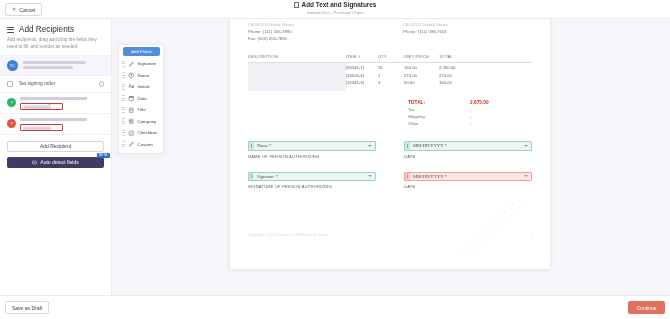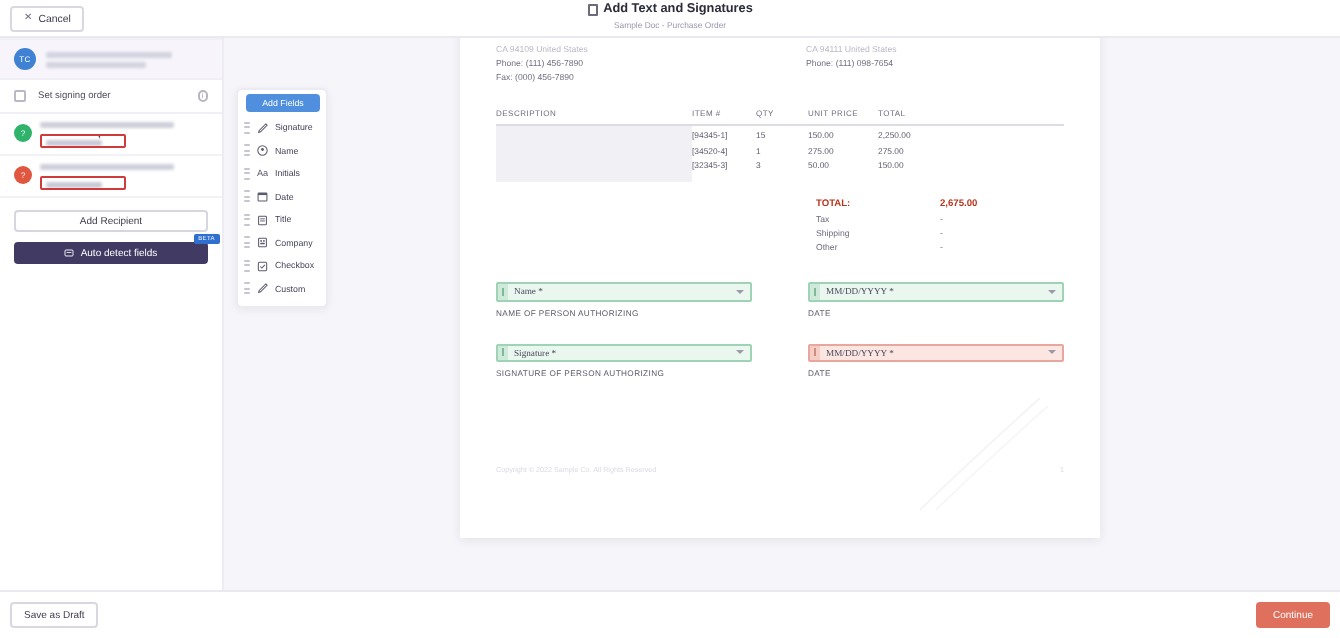--- a/index.html
+++ b/index.html
@@ -271,20 +271,31 @@
     <div class="doc-head">
       <div class="title">
         <span class="doc-icon"></span>
         <span>Add Text and Signatures</span>
       </div>
       <div class="subtitle">Sample Doc - Purchase Order</div>
     </div>
   </div>
 
   <div class="sidebar">
+    <div class="sb-head">
+      <div class="sb-title-row">
+        <span class="sb-hamburger">
+            <i></i>
+            <i></i>
+            <i></i>
+          </span>
+        <span class="sb-title">Add Recipients</span>
+      </div>
+      <div class="sb-desc">Add recipients, drag and drop the fields they need to fill, and reorder as needed</div>
+    </div>
 
     <div class="recipient-card">
       <div class="avatar">TC</div>
       <div class="blur-lines">
         <span class="blur-line w1"></span>
         <span class="blur-line w2"></span>
       </div>
     </div>
 
     <div class="signing-order">

